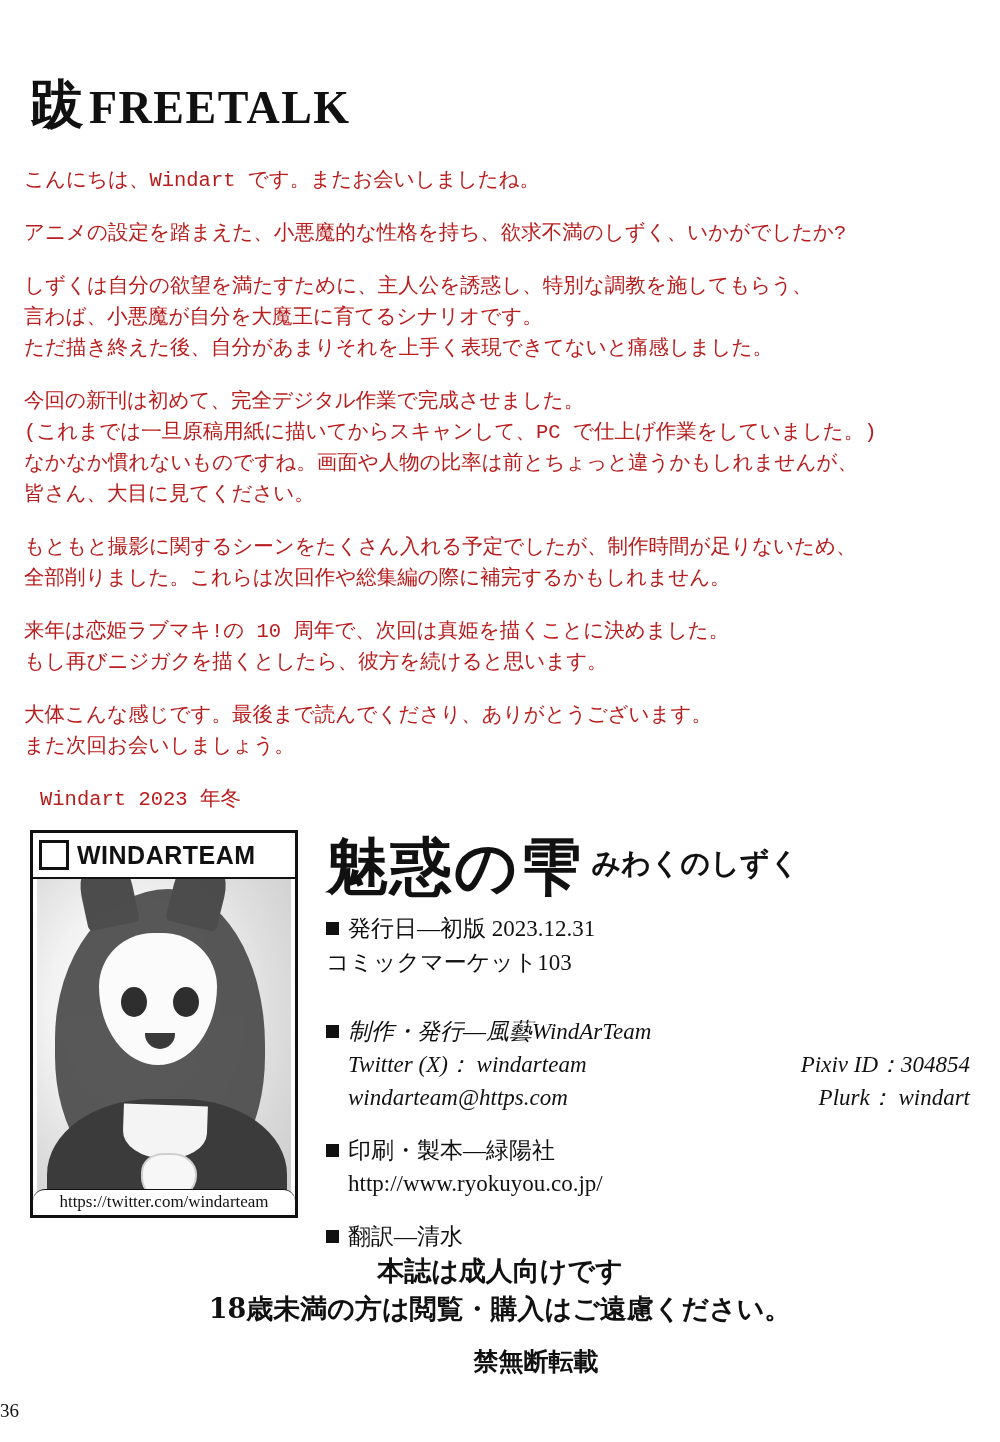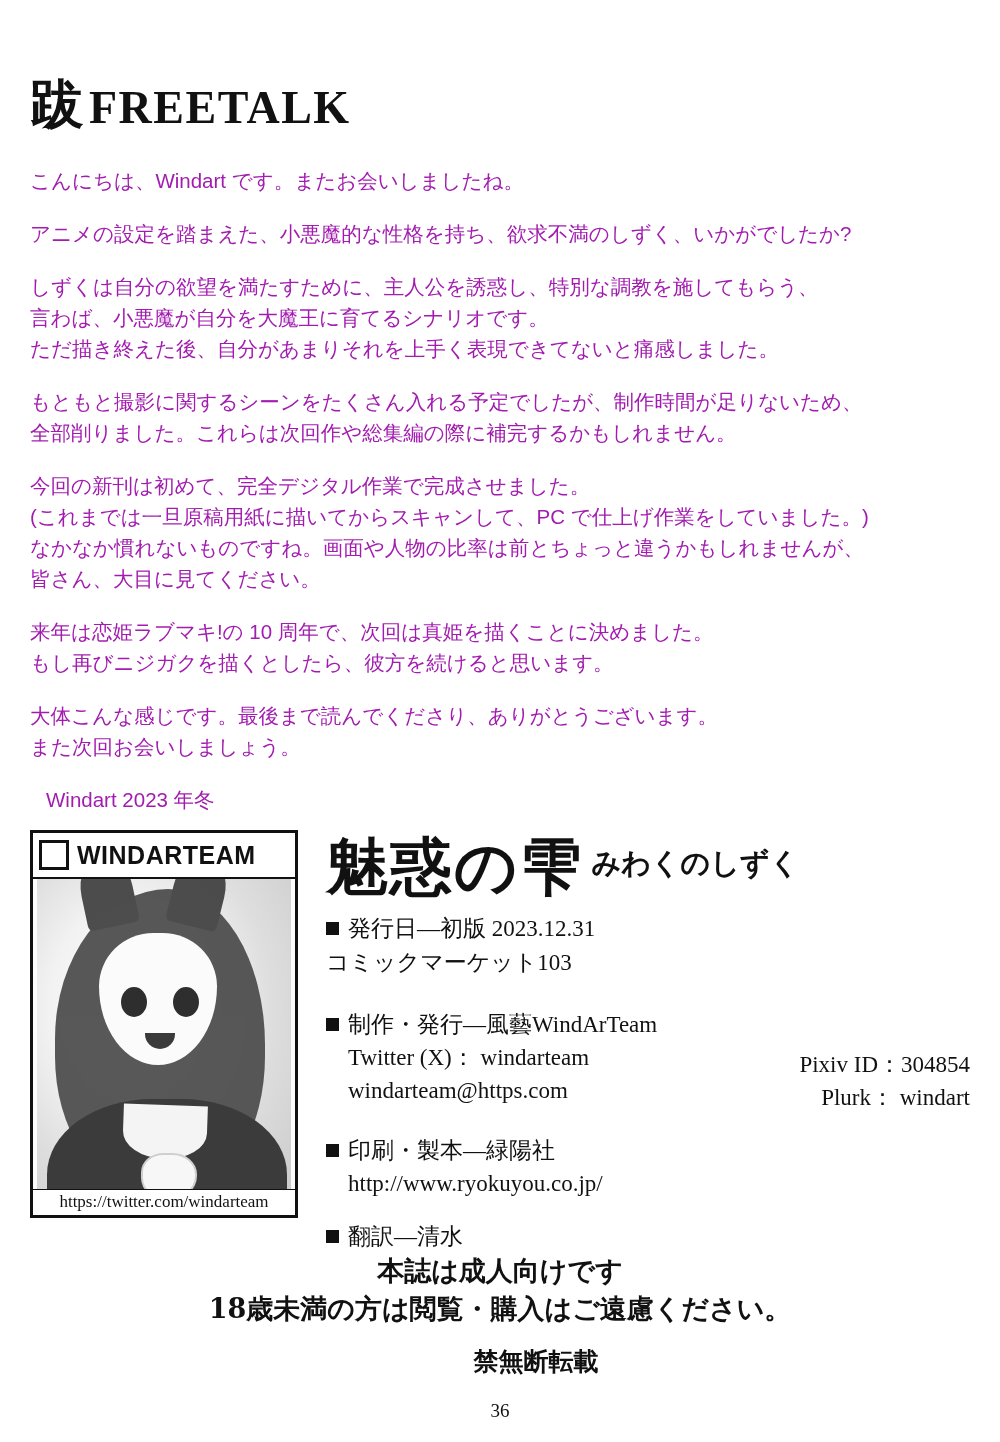--- a/index.html
+++ b/index.html
@@ -43,27 +43,27 @@
     font-weight: bold;
     font-size: 46px;
     line-height: 50px;
     letter-spacing: 1.5px;
     margin-left: 6px;
   }
 
   
   .body-text {
     position: absolute;
-    left: 30px;
+    left: 24px;
     top: 165px;
     width: 900px;
     font-size: 20.5px;
     line-height: 31px;
-    font-family: Liberation Sans, sans-serif;
-    color: #a21caf;
+    font-family: Liberation Mono, monospace;
+    color: #b91c1c;
   }
   .para {
     margin: 0 0 22px 0;
     white-space: pre-line;
   }
   .signature {
     margin: 16px;
     font-size: 20.5px;
   }
 
@@ -205,20 +205,21 @@
     left: 0;
     bottom: 0;
     width: 100%;
     background: #ffffff;
     border-top: 1px solid #111;
     font-family: "Liberation Serif", serif;
     font-size: 17px;
     text-align: center;
     padding: 2px 0 3px 0;
     box-sizing: border-box;
+    border-radius: 12px;
   }
 
   
   .colo-right {
     position: absolute;
     left: 296px;
     top: 0;
     width: 644px;
   }
   .big-title {
@@ -257,21 +258,22 @@
     vertical-align: 1px;
   }
   .meta-block {
     margin-top: 16px;
     font-size: 23px;
     line-height: 33px;
   }
   .meta-flex {
     display: flex;
     justify-content: space-between;
-    align-items: center;
+    align-items: flex-end;
+    font-style: italic;
   }
   .meta-left { max-width: 430px; }
   .meta-right {
     text-align: right;
     font-size: 23px;
     line-height: 33px;
     white-space: nowrap;
     padding-top: 1px;
     margin-top: 47px;
   }
@@ -301,47 +303,47 @@
     font-family: "DejaVu Serif", "Liberation Serif", serif;
     font-weight: bold;
     font-size: 25px;
     padding-left: 36px;
   }
   .page-number {
     position: absolute;
     left: 0;
     top: 1400px;
     width: 1000px;
-    text-align: center;
+    text-align: left;
     font-size: 19px;
     font-family: "Liberation Serif", serif;
   }
 </style>
 </head>
 <body>
 
 <div class="page">
 
   <div class="title-row">
     <span class="title-kanji">跋</span>
     <span class="title-latin">FREETALK</span>
   </div>
 
   <div class="body-text">
     <p class="para">こんにちは、Windart です。またお会いしましたね。</p>
     <p class="para">アニメの設定を踏まえた、小悪魔的な性格を持ち、欲求不満のしずく、いかがでしたか?</p>
     <p class="para">しずくは自分の欲望を満たすために、主人公を誘惑し、特別な調教を施してもらう、
 言わば、小悪魔が自分を大魔王に育てるシナリオです。
 ただ描き終えた後、自分があまりそれを上手く表現できてないと痛感しました。</p>
-    <p class="para">もともと撮影に関するシーンをたくさん入れる予定でしたが、制作時間が足りないため、
-全部削りました。これらは次回作や総集編の際に補完するかもしれません。</p>
     <p class="para">今回の新刊は初めて、完全デジタル作業で完成させました。
 (これまでは一旦原稿用紙に描いてからスキャンして、PC で仕上げ作業をしていました。)
 なかなか慣れないものですね。画面や人物の比率は前とちょっと違うかもしれませんが、
 皆さん、大目に見てください。</p>
+    <p class="para">もともと撮影に関するシーンをたくさん入れる予定でしたが、制作時間が足りないため、
+全部削りました。これらは次回作や総集編の際に補完するかもしれません。</p>
     <p class="para">来年は恋姫ラブマキ!の 10 周年で、次回は真姫を描くことに決めました。
 もし再びニジガクを描くとしたら、彼方を続けると思います。</p>
     <p class="para">大体こんな感じです。最後まで読んでくださり、ありがとうございます。
 また次回お会いしましょう。</p>
     <p class="signature">Windart 2023 年冬</p>
   </div>
 
   <div class="colophon">
 
     <div class="thumb-frame">

